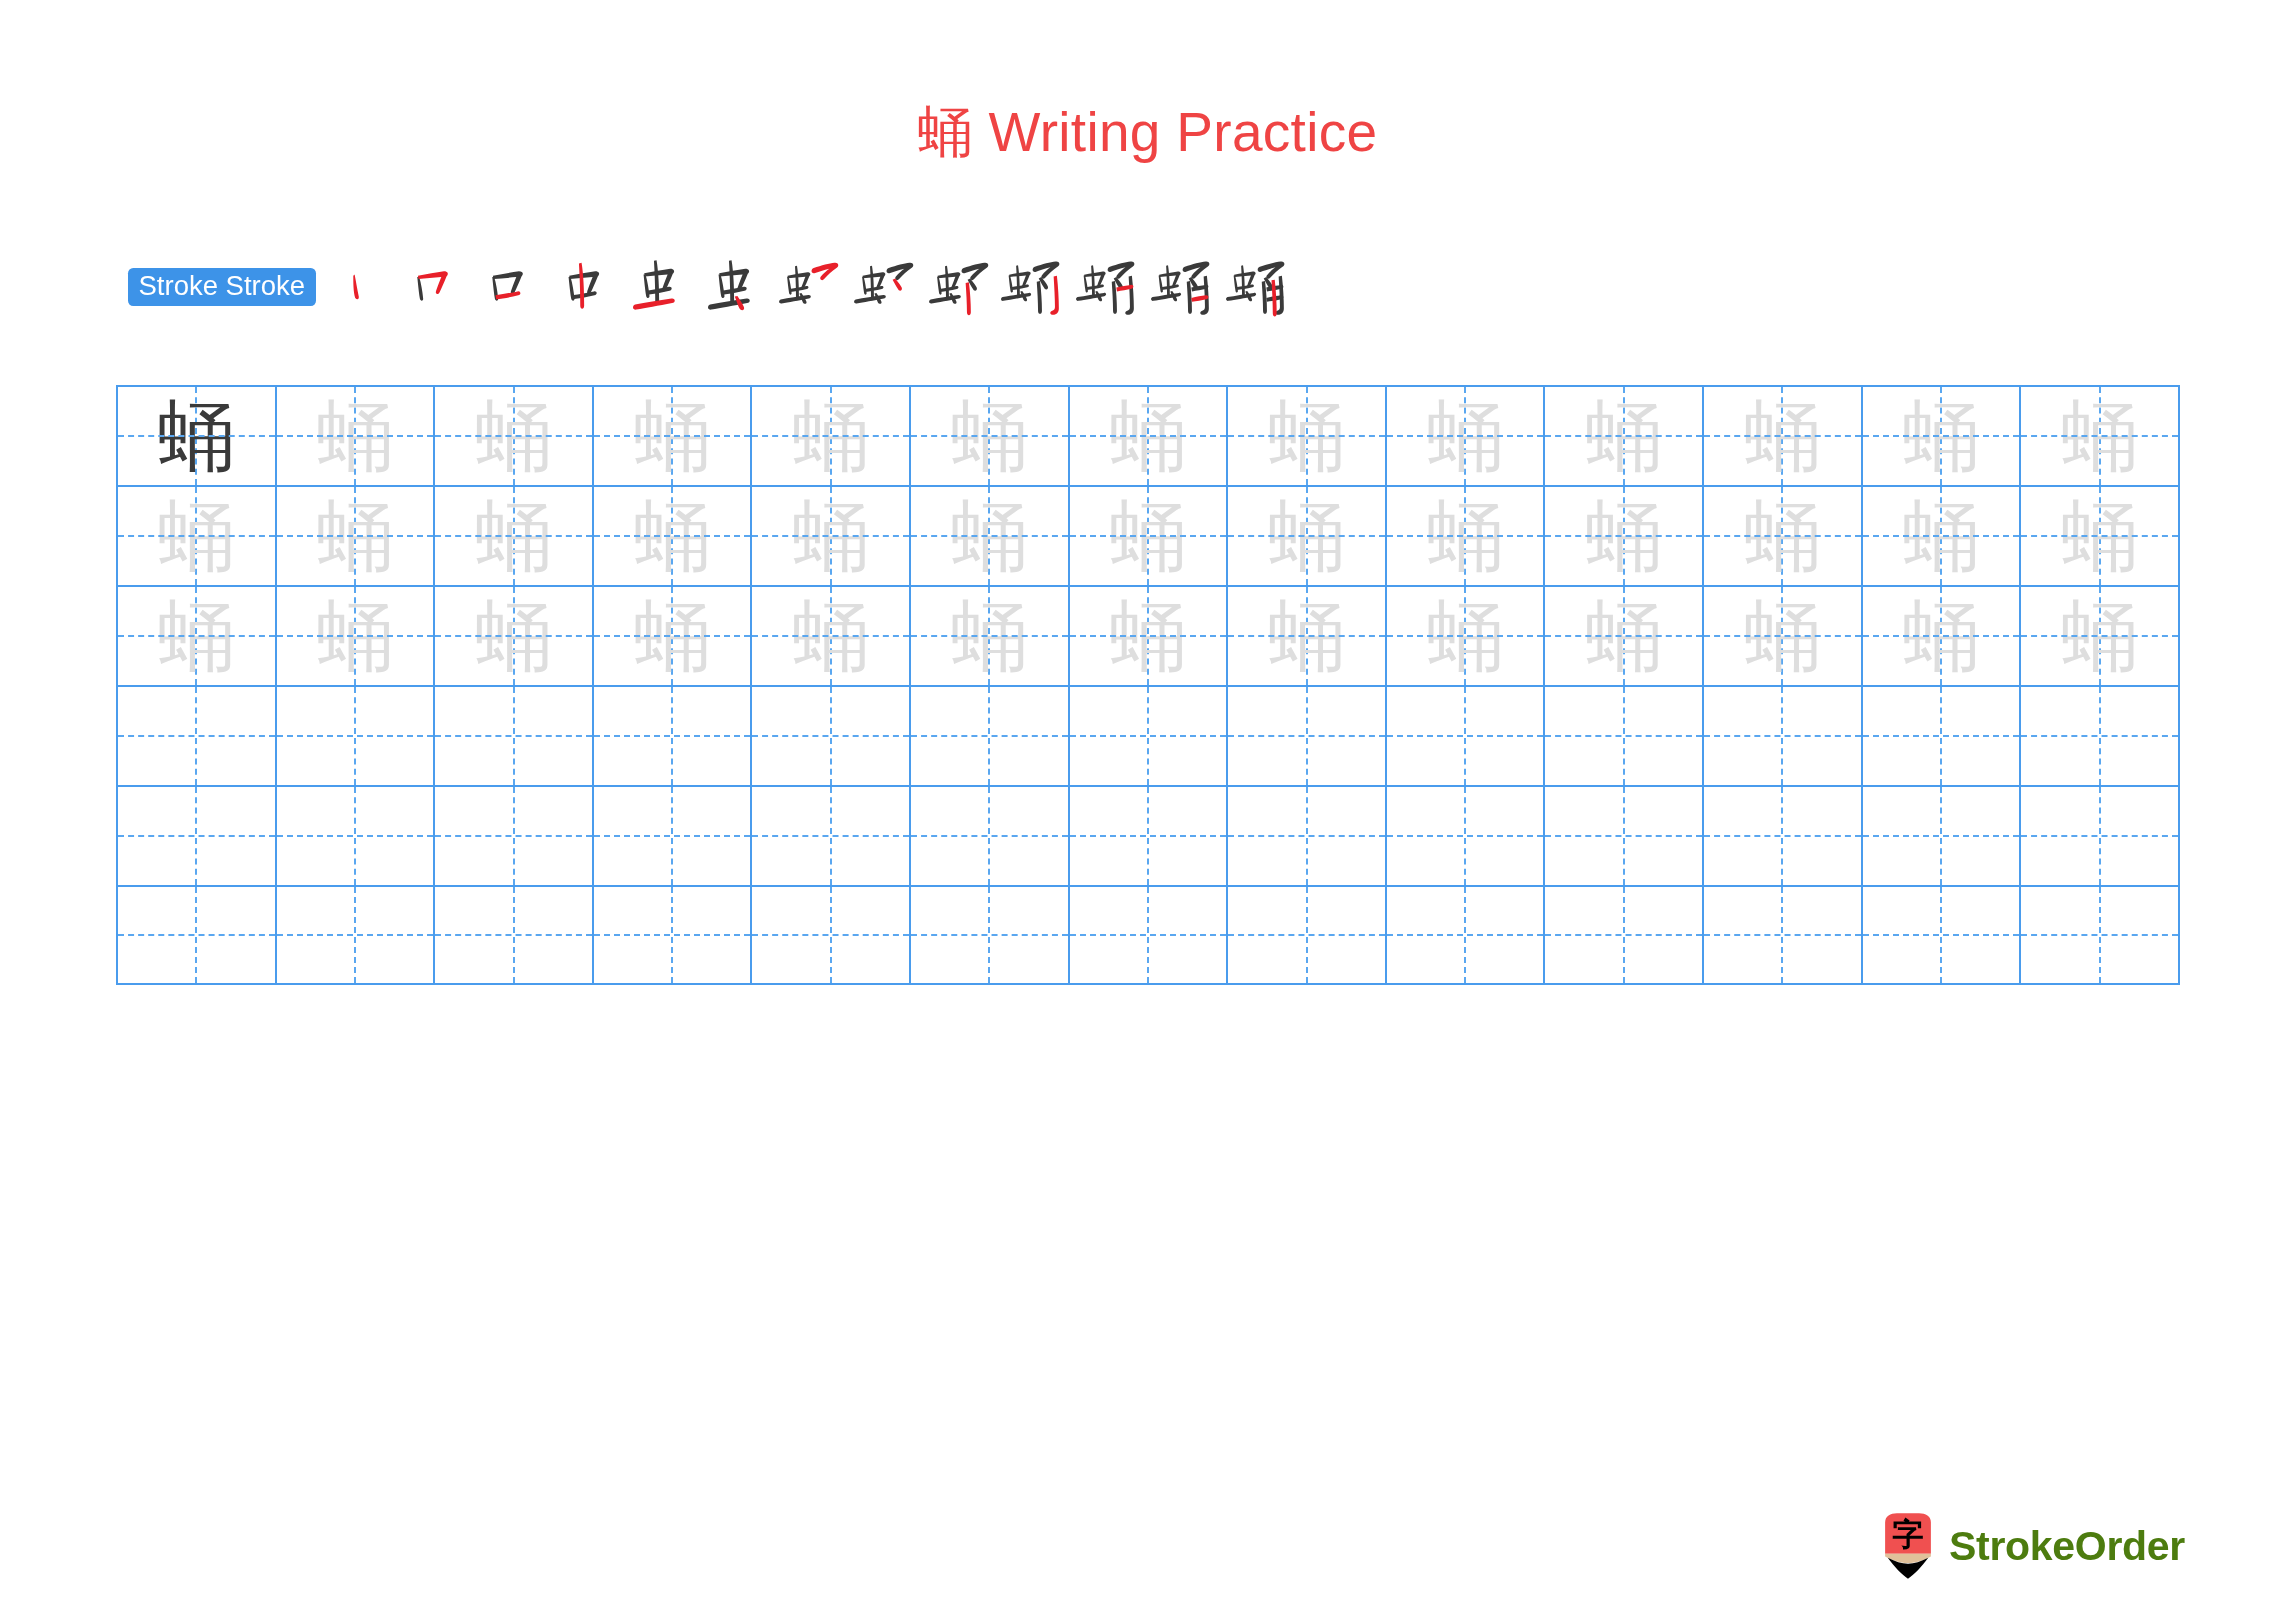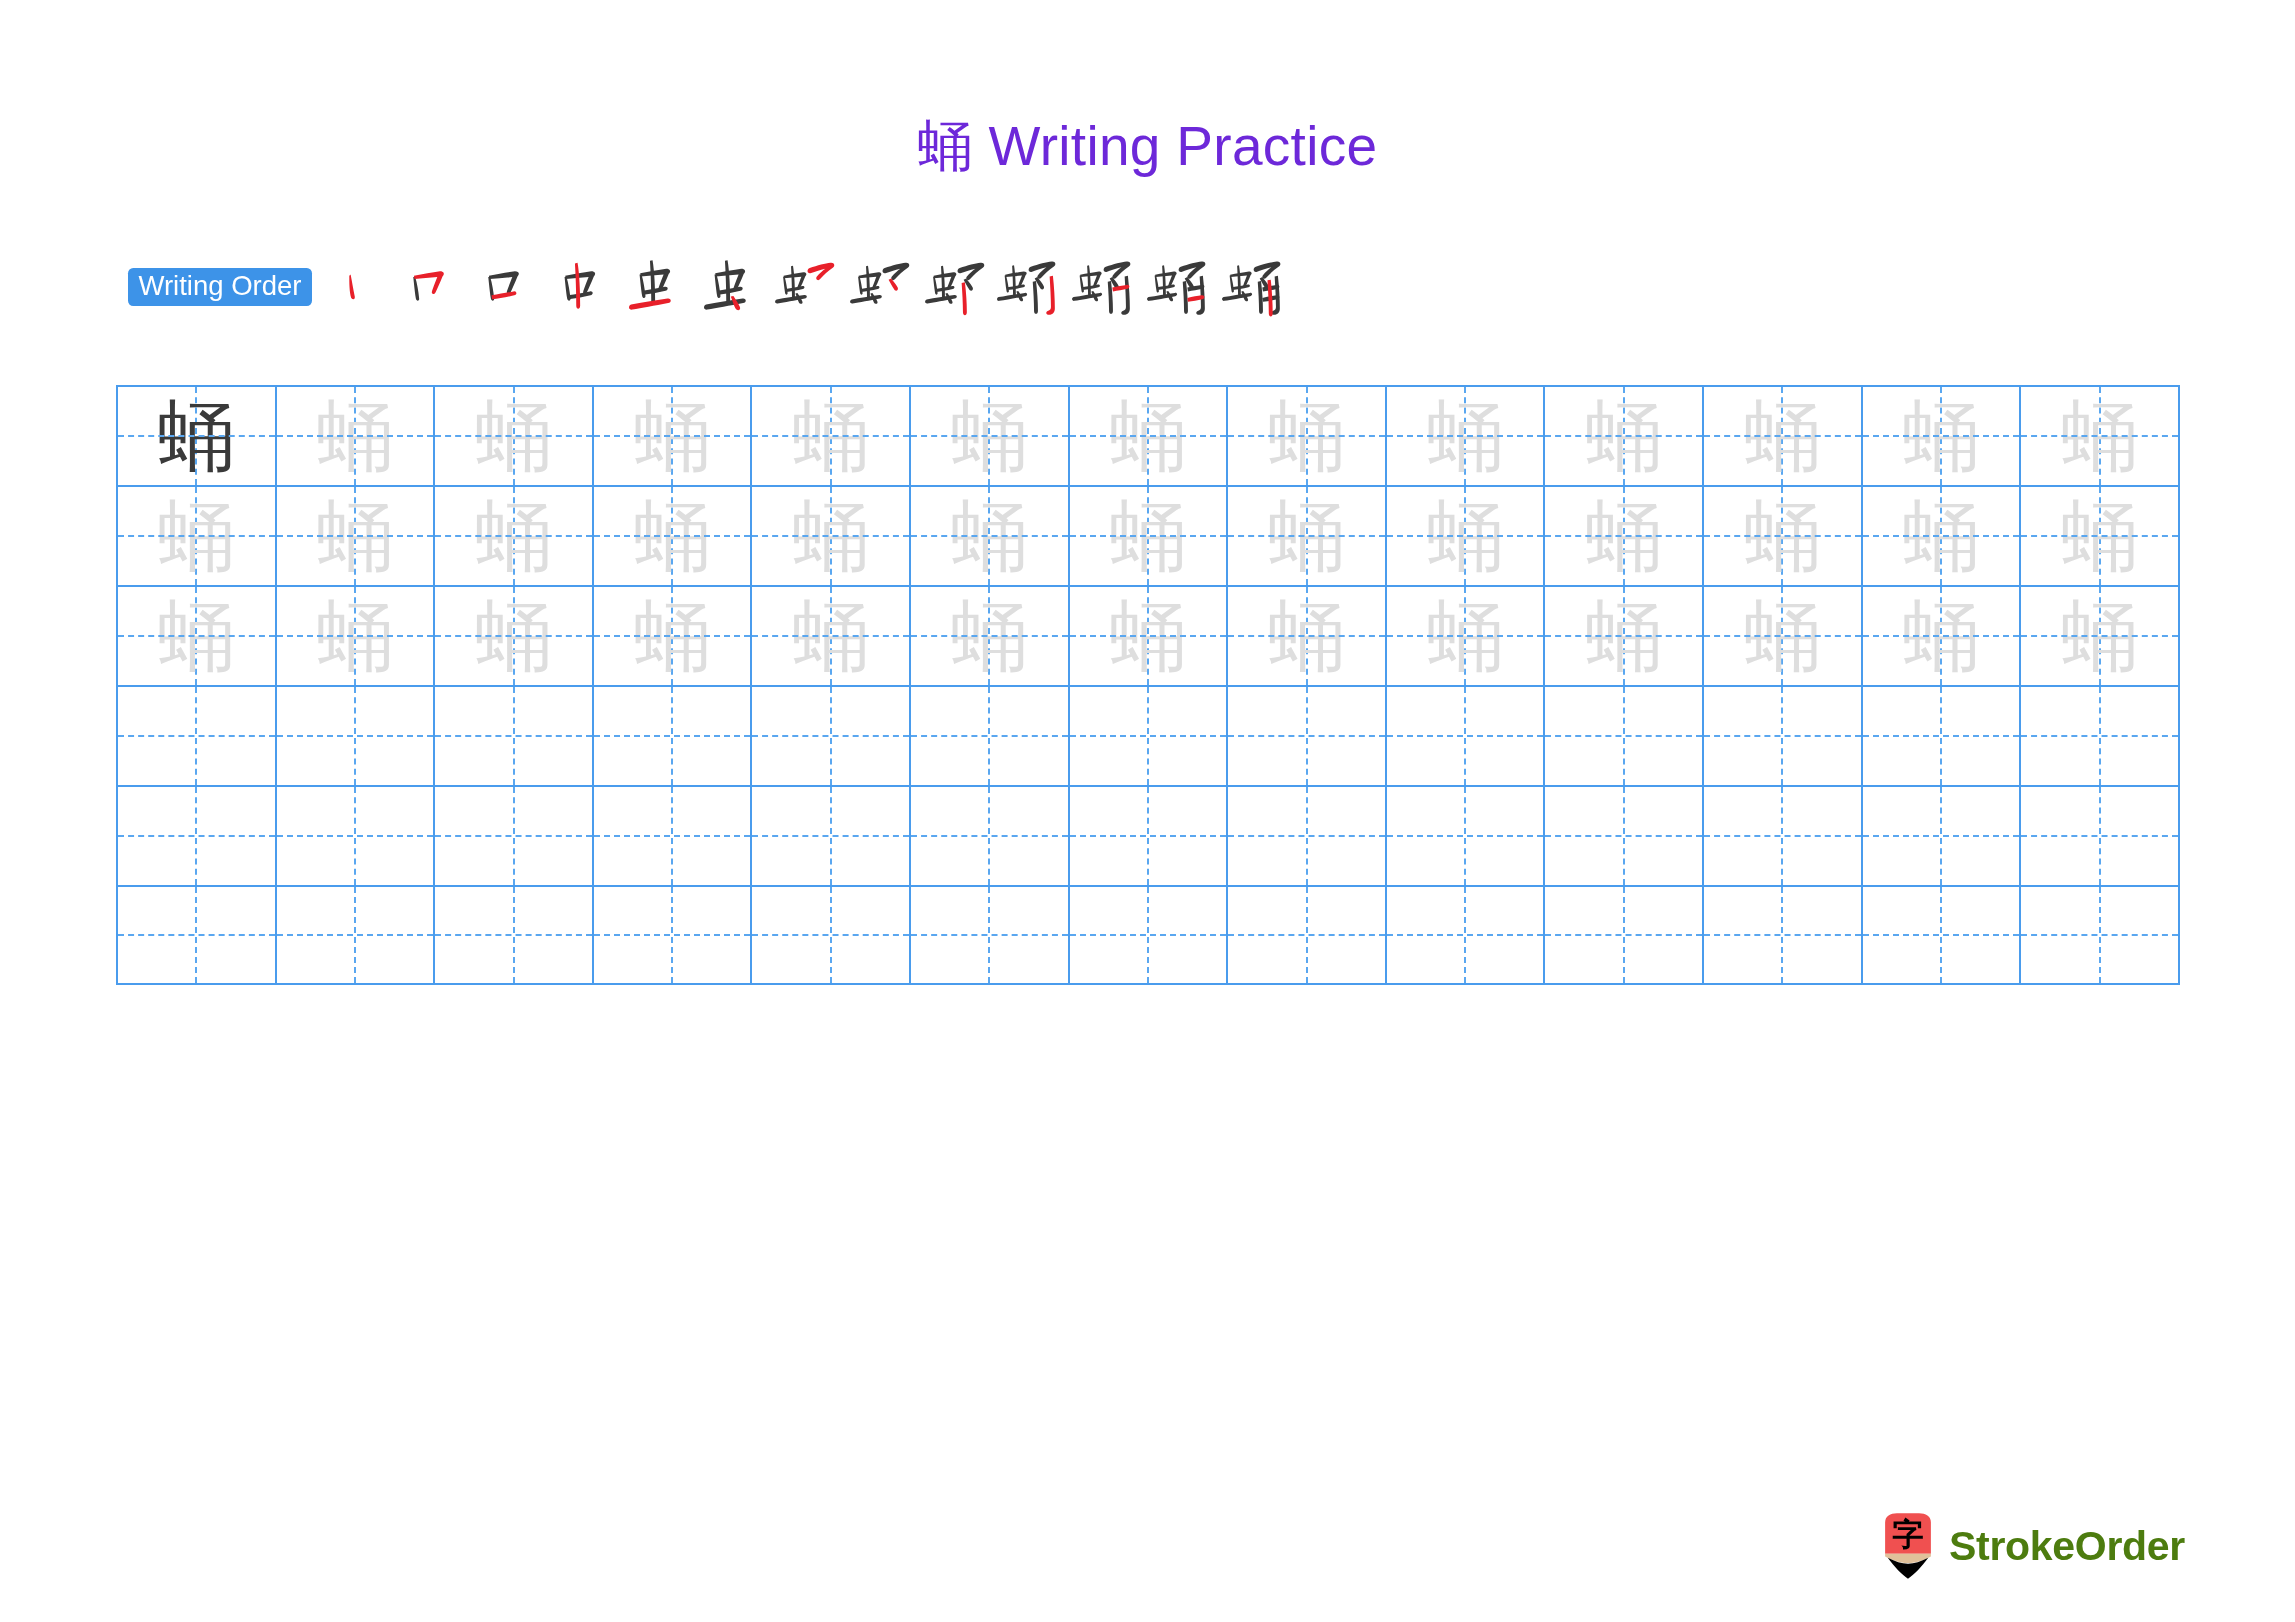--- a/index.html
+++ b/index.html
@@ -15,27 +15,27 @@
   .page {
     position:relative;
     width:2295px;
     height:1622px;
     background:#ffffff;
   }
 
   
   .title {
     position:absolute;
-    top:110px;
+    top:96px;
     left:0;
     width:2295px;
     text-align:center;
     font-size:55px;
     font-weight:400;
-    color:#6d28d9;
+    color:#ef4444;
     letter-spacing:0.3px;
     white-space:nowrap;
   }
   .title .han { font-family:"DejaVu Sans", sans-serif; }
 
   
   .stroke-row {
     position:absolute;
     top:260px;
     left:128px;
@@ -165,21 +165,21 @@
 </head>
 <body>
 
 <div class="page">
 
   <div class="title">
     <span class="han">蛹</span><span> Writing Practice</span>
   </div>
 
   <div class="stroke-row">
-    <div class="stroke-badge">Writing Order</div>
+    <div class="stroke-badge">Stroke Stroke</div>
     <div class="stroke-steps">
 
       <div class="stroke-step">
         <svg viewBox="0 0 100 100">
             <path d="M44 30 C46 40 48 52 50 62 C52 68 48 70 45 66 C42 58 42 42 42 32 Z" fill="#e8202a"></path>
           </svg>
       </div>
 
       <div class="stroke-step">
         <svg viewBox="0 0 100 100">

